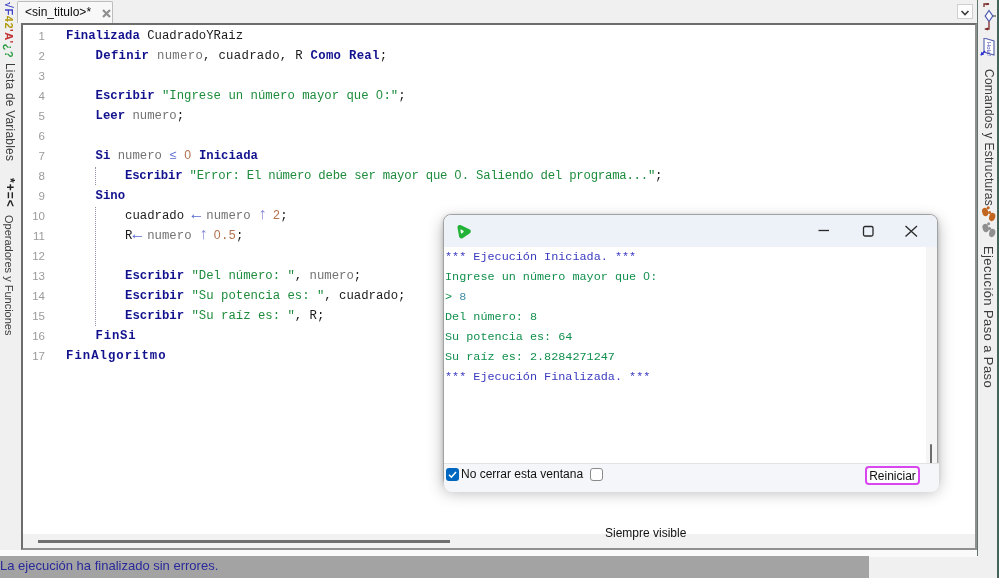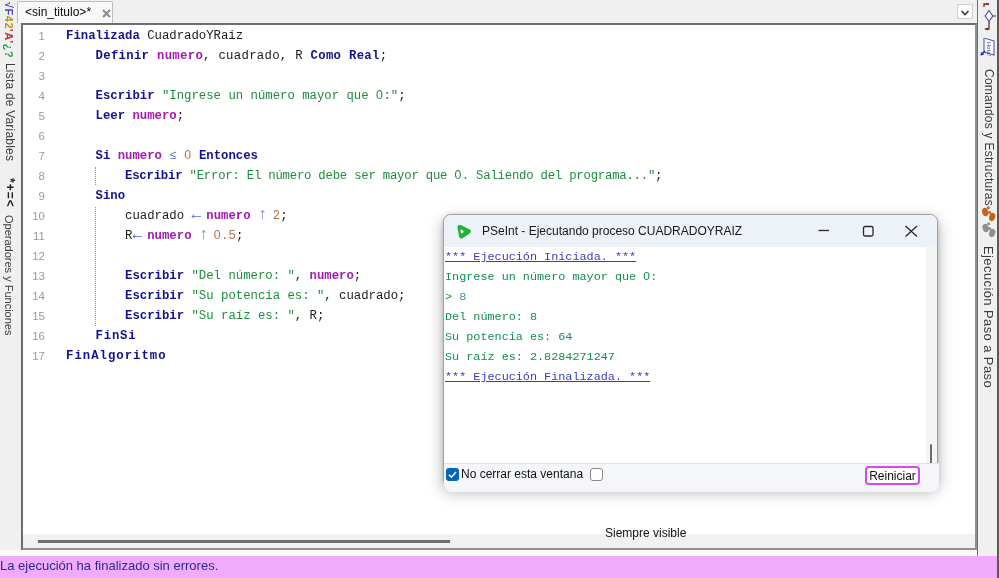--- a/index.html
+++ b/index.html
@@ -21,54 +21,54 @@
            border:2px solid; border-color:#6d6d6d #8f8f8f #8f8f8f #6d6d6d; }
   #hst { left:23px; top:534px; width:952px; height:14px; background:#f1f1f1; }
   #hth { left:38px; top:540px; width:412px; height:2.5px; background:#6f6f6f; }
 
   
   #nums { left:23px; top:26px; width:22px; text-align:right; color:#9b9b9b;
           font-size:11.5px; line-height:20px; }
   #code { left:66px; top:26px; font-family:"Liberation Mono", monospace;
           font-size:12.3px; line-height:20px; color:#1b1b1b; white-space:pre; }
   .k { color:#12128f; font-weight:bold; }
-  .v { color:#a21caf; font-weight:bold; }
+  .v { color:#737373; font-weight:normal; }
   .o { color:#5868cf; }
   .u { color:#8585d8; }
   .n { color:#b4724e; }
   .s { color:#1e8c3c; }
   .guide { border-left:1px dotted #9090a8; width:0; }
   .z  { font-family:"Liberation Sans", sans-serif; letter-spacing:.54px; line-height:2px; }
   .ls2 { letter-spacing:.3px; } .ls8 { letter-spacing:-.22px; }
   .ls16 { letter-spacing:.8px; } .ls17 { letter-spacing:1px; }
   .zc { font-family:"Liberation Sans", sans-serif; letter-spacing:.5px; line-height:2px; }
   .ar { font-size:16px; margin-right:-2.2px; line-height:2px; }
 
   
   #win { left:443px; top:214px; width:495px; height:272px; background:#ffffff;
          border:1px solid #a2a2a2; border-radius:8px;
          box-shadow:0 6px 16px rgba(0,0,0,.30), 0 1px 4px rgba(0,0,0,.18); }
   #title { left:0; top:0; width:100%; height:32px; background:#edf1f8; border-radius:8px 8px 0 0; }
   #ttext { left:38px; top:0; line-height:32px; font-size:12px; color:#191919; }
   #console { left:1px; top:32px; width:492px; font-family:"Liberation Mono", monospace;
              font-size:11.8px; line-height:20px; white-space:pre; padding-left:0px; }
-  .cb { color:#3a3ac0;text-decoration:underline; }
+  .cb { color:#3a3ac0; }
   .cg { color:#12904e; }
   .ct { color:#418fa6; }
   #vth { left:486px; top:229px; width:2px; height:25px; background:#6d6d6d; border-radius:1px; }
   #foot { left:0; top:248px; width:495px; height:29px; background:#f4f6f9; border-top:1px solid #e2e2e2;
           font-size:12px; color:#111; border-radius:0 0 8px 8px; }
   .cbx { position:absolute; width:13px; height:13px; top:4px; border-radius:3px; }
   #cb1 { left:2px;  background:#0067c0; }
   #cb2 { left:146px; background:#fff; border:1px solid #8a8a8a; }
   #btn { left:421px; top:2px; width:55px; height:19px; background:#fdfdfd; border:2px solid #d946ef;
          border-radius:4px; text-align:center; line-height:17px; font-size:12px; color:#111; }
 
   
-  #status { left:0; top:556px; width:999px; height:22px; background:#f0abfc;
+  #status { left:0; top:556px; width:869px; height:22px; background:#a3a3a3;
             font-size:13px; color:#29299b; line-height:19px; }
 </style>
 </head>
 <body>
 <div id="root">
 
   <div class="abs vt" style="left:3px; top:2px; font-size:11px; font-weight:bold; letter-spacing:.5px;">
     <span style="color:#4343c8;">√F</span><span style="color:#b09a10;">42</span><span style="color:#c23535;">'A'</span><span style="color:#2f9e46;">¿?</span>
   </div>
   <div class="abs vt" style="left:3px; top:63px;  font-size:12px; color:#3c3c3c; letter-spacing:.2px;">Lista de Variables</div>
@@ -88,41 +88,40 @@
   <div class="abs" id="hth"></div>
   <div class="abs" id="nums">1<br>2<br>3<br>4<br>5<br>6<br>7<br>8<br>9<br>10<br>11<br>12<br>13<br>14<br>15<br>16<br>17</div>
   <div class="abs guide" style="left:95px; top:167px; height:18px;"></div>
   <div class="abs guide" style="left:95px; top:207px; height:119px;"></div>
   <div class="abs" id="code"><span class="k">Finalizada</span> CuadradoYRaiz
     <span class="ls2"><span class="k">Definir</span> <span class="v">numero</span>, cuadrado, R <span class="k">Como</span> <span class="k">Real</span>;</span>
 
     <span class="k">Escribir</span> <span class="s">"Ingrese un número mayor que <span class="z">0</span>:"</span>;
     <span class="k">Leer</span> <span class="v">numero</span>;
 
-    <span class="k">Si</span> <span class="v">numero</span> <span class="o">≤</span> <span class="n z">0</span> <span class="k">Entonces</span>
+    <span class="k">Si</span> <span class="v">numero</span> <span class="o">≤</span> <span class="n z">0</span> <span class="k">Iniciada</span>
         <span class="ls8"><span class="k">Escribir</span> <span class="s">"Error: El número debe ser mayor que <span class="z">0</span>. Saliendo del programa..."</span>;</span>
     <span class="k">Sino</span>
         cuadrado <span class="o ar">←</span> <span class="v">numero</span> <span class="u ar">↑</span> <span class="n">2</span>;
         R<span class="o ar">←</span> <span class="v">numero</span> <span class="u ar">↑</span> <span class="n"><span class="z">0</span>.5</span>;
 
         <span class="k">Escribir</span> <span class="s">"Del número: "</span>, <span class="v">numero</span>;
         <span class="k">Escribir</span> <span class="s">"Su potencia es: "</span>, cuadrado;
         <span class="k">Escribir</span> <span class="s">"Su raíz es: "</span>, R;
     <span class="k ls16">FinSi</span>
 <span class="k ls17">FinAlgoritmo</span></div>
 
   <div class="abs" id="win">
     <div class="abs" id="title"></div>
     <div class="abs" style="left:11px; top:8px;">
       <svg width="18" height="17" viewBox="0 0 18 17">
         <path d="M5 4.5 L13.2 8.4 L6.5 12.8 Z" fill="#21b237" stroke="#21b237" stroke-width="5" stroke-linejoin="round"></path>
         <path d="M5.6 6.2 Q8.3 7 8.9 8.4 Q8.2 9.9 6.1 10.8 Q5.1 8.4 5.6 6.2 Z" fill="#ffffff" opacity="0.9"></path>
       </svg>
     </div>
-    <div class="abs" id="ttext">PSeInt - Ejecutando proceso CUADRADOYRAIZ</div>
     <div class="abs" style="left:372px; top:8px;"><svg width="16" height="14">
           <path d="M2.5 7.5 L13 7.5" stroke="#2a2a2a" stroke-width="1.3"></path>
         </svg></div>
     <div class="abs" style="left:416px; top:8px;"><svg width="16" height="16">
           <rect x="3.5" y="3.5" width="9.5" height="9.5" rx="1.5" fill="none" stroke="#2a2a2a" stroke-width="1.3"></rect>
         </svg></div>
     <div class="abs" style="left:459px; top:8px;"><svg width="16" height="16">
           <path d="M2.5 3 L14 13.5 M14 3 L2.5 13.5" stroke="#2a2a2a" stroke-width="1.3"></path>
         </svg></div>
     <div class="abs" id="console"><span class="cb">*** Ejecución Iniciada. ***</span>

